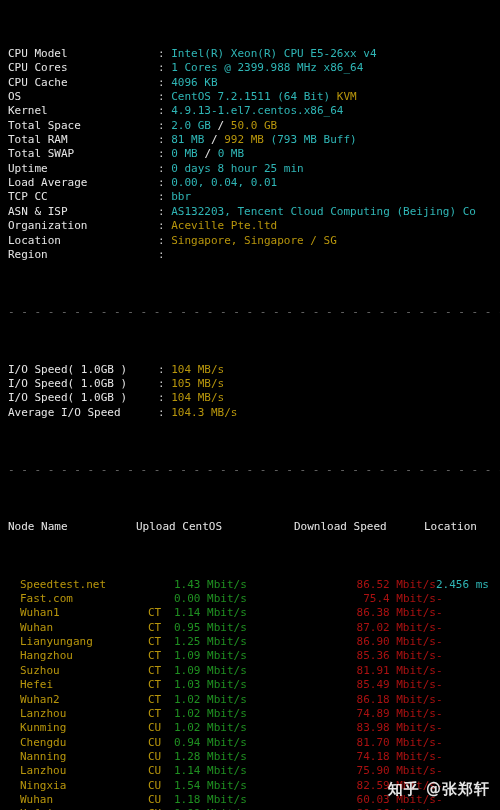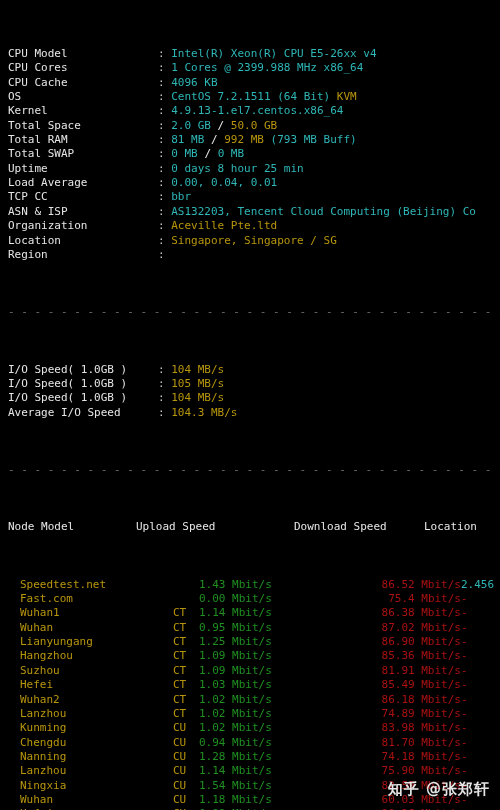--- a/index.html
+++ b/index.html
@@ -34,21 +34,21 @@
   .sep {
     height: 14.35px;
     color: #6e6e6e;
     letter-spacing: 0px;
     overflow: hidden;
     display: block;
     white-space: pre;
   }
   .hdr { color: #e6e6e6; }
   .n-name  { display: inline-block; width: 128px; color: #b8960c; margin-left: 12px; }
-  .n-isp   { display: inline-block; width: 26px; color: #b8960c; margin-left: 25px; }
+  .n-isp   { display: inline-block; width: 26px; color: #b8960c; }
   .n-up    { display: inline-block; width: 132px; color: #1f9021; }
   .n-dn    { display: inline-block; width: 130px; color: #aa1111; text-align: right; }
   .n-lat   { display: inline-block; color: #2fb6b6; }
   .n-lat.dash { color: #aa1111; }
   .h-name  { display: inline-block; width: 128px; }
   .h-up    { display: inline-block; width: 158px; }
   .h-dn    { display: inline-block; width: 130px; }
   .lbl-cell{ display: inline-block; width: 150px; }
   .watermark {
     position: absolute;
@@ -70,19 +70,19 @@
 <div class="term">
 
   <div id="sysinfo-block"><span class="row"><span class="lbl-cell label">CPU Model</span><span class="colon">: </span><span class="cyan">Intel(R) Xeon(R) CPU E5-26xx v4</span></span><span class="row"><span class="lbl-cell label">CPU Cores</span><span class="colon">: </span><span class="cyan">1 Cores @ 2399.988 MHz x86_64</span></span><span class="row"><span class="lbl-cell label">CPU Cache</span><span class="colon">: </span><span class="cyan">4096 KB</span></span><span class="row"><span class="lbl-cell label">OS</span><span class="colon">: </span><span class="cyan">CentOS 7.2.1511 (64 Bit) </span><span class="yellow">KVM</span></span><span class="row"><span class="lbl-cell label">Kernel</span><span class="colon">: </span><span class="cyan">4.9.13-1.el7.centos.x86_64</span></span><span class="row"><span class="lbl-cell label">Total Space</span><span class="colon">: </span><span class="cyan">2.0 GB </span><span class="white">/ </span><span class="yellow">50.0 GB</span></span><span class="row"><span class="lbl-cell label">Total RAM</span><span class="colon">: </span><span class="cyan">81 MB </span><span class="white">/ </span><span class="yellow">992 MB </span><span class="cyan">(793 MB Buff)</span></span><span class="row"><span class="lbl-cell label">Total SWAP</span><span class="colon">: </span><span class="cyan">0 MB </span><span class="white">/ </span><span class="cyan">0 MB</span></span><span class="row"><span class="lbl-cell label">Uptime</span><span class="colon">: </span><span class="cyan">0 days 8 hour 25 min</span></span><span class="row"><span class="lbl-cell label">Load Average</span><span class="colon">: </span><span class="cyan">0.00, 0.04, 0.01</span></span><span class="row"><span class="lbl-cell label">TCP CC</span><span class="colon">: </span><span class="cyan">bbr</span></span><span class="row"><span class="lbl-cell label">ASN &amp; ISP</span><span class="colon">: </span><span class="cyan">AS132203, Tencent Cloud Computing (Beijing) Co</span></span><span class="row"><span class="lbl-cell label">Organization</span><span class="colon">: </span><span class="yellow">Aceville Pte.ltd</span></span><span class="row"><span class="lbl-cell label">Location</span><span class="colon">: </span><span class="yellow">Singapore, Singapore / SG</span></span><span class="row"><span class="lbl-cell label">Region</span><span class="colon">: </span><span class="yellow"></span></span></div>
 
   <span class="sep">- - - - - - - - - - - - - - - - - - - - - - - - - - - - - - - - - - - - - - - - - - -</span>
 
   <div id="io-block"><span class="row"><span class="lbl-cell label">I/O Speed( 1.0GB )</span><span class="colon">: </span><span class="yellow">104 MB/s</span></span><span class="row"><span class="lbl-cell label">I/O Speed( 1.0GB )</span><span class="colon">: </span><span class="yellow">105 MB/s</span></span><span class="row"><span class="lbl-cell label">I/O Speed( 1.0GB )</span><span class="colon">: </span><span class="yellow">104 MB/s</span></span><span class="row"><span class="lbl-cell label">Average I/O Speed</span><span class="colon">: </span><span class="yellow">104.3 MB/s</span></span></div>
 
   <span class="sep">- - - - - - - - - - - - - - - - - - - - - - - - - - - - - - - - - - - - - - - - - - -</span>
 
-  <span class="row hdr"><span class="h-name">Node Model</span><span class="h-up">Upload Speed</span><span class="h-dn">Download Speed</span><span>Location</span></span>
+  <span class="row hdr"><span class="h-name">Node Name</span><span class="h-up">Upload CentOS</span><span class="h-dn">Download Speed</span><span>Location</span></span>
 
   <div id="speed-block"><span class="row"><span class="n-name">Speedtest.net</span><span class="n-isp"></span><span class="n-up">1.43 Mbit/s</span><span class="n-dn">86.52 Mbit/s</span><span class="n-lat">2.456 ms</span></span><span class="row"><span class="n-name">Fast.com</span><span class="n-isp"></span><span class="n-up">0.00 Mbit/s</span><span class="n-dn">75.4 Mbit/s</span><span class="n-lat dash">-</span></span><span class="row"><span class="n-name">Wuhan1</span><span class="n-isp">CT</span><span class="n-up">1.14 Mbit/s</span><span class="n-dn">86.38 Mbit/s</span><span class="n-lat dash">-</span></span><span class="row"><span class="n-name">Wuhan</span><span class="n-isp">CT</span><span class="n-up">0.95 Mbit/s</span><span class="n-dn">87.02 Mbit/s</span><span class="n-lat dash">-</span></span><span class="row"><span class="n-name">Lianyungang</span><span class="n-isp">CT</span><span class="n-up">1.25 Mbit/s</span><span class="n-dn">86.90 Mbit/s</span><span class="n-lat dash">-</span></span><span class="row"><span class="n-name">Hangzhou</span><span class="n-isp">CT</span><span class="n-up">1.09 Mbit/s</span><span class="n-dn">85.36 Mbit/s</span><span class="n-lat dash">-</span></span><span class="row"><span class="n-name">Suzhou</span><span class="n-isp">CT</span><span class="n-up">1.09 Mbit/s</span><span class="n-dn">81.91 Mbit/s</span><span class="n-lat dash">-</span></span><span class="row"><span class="n-name">Hefei</span><span class="n-isp">CT</span><span class="n-up">1.03 Mbit/s</span><span class="n-dn">85.49 Mbit/s</span><span class="n-lat dash">-</span></span><span class="row"><span class="n-name">Wuhan2</span><span class="n-isp">CT</span><span class="n-up">1.02 Mbit/s</span><span class="n-dn">86.18 Mbit/s</span><span class="n-lat dash">-</span></span><span class="row"><span class="n-name">Lanzhou</span><span class="n-isp">CT</span><span class="n-up">1.02 Mbit/s</span><span class="n-dn">74.89 Mbit/s</span><span class="n-lat dash">-</span></span><span class="row"><span class="n-name">Kunming</span><span class="n-isp">CU</span><span class="n-up">1.02 Mbit/s</span><span class="n-dn">83.98 Mbit/s</span><span class="n-lat dash">-</span></span><span class="row"><span class="n-name">Chengdu</span><span class="n-isp">CU</span><span class="n-up">0.94 Mbit/s</span><span class="n-dn">81.70 Mbit/s</span><span class="n-lat dash">-</span></span><span class="row"><span class="n-name">Nanning</span><span class="n-isp">CU</span><span class="n-up">1.28 Mbit/s</span><span class="n-dn">74.18 Mbit/s</span><span class="n-lat dash">-</span></span><span class="row"><span class="n-name">Lanzhou</span><span class="n-isp">CU</span><span class="n-up">1.14 Mbit/s</span><span class="n-dn">75.90 Mbit/s</span><span class="n-lat dash">-</span></span><span class="row"><span class="n-name">Ningxia</span><span class="n-isp">CU</span><span class="n-up">1.54 Mbit/s</span><span class="n-dn">82.59 Mbit/s</span><span class="n-lat dash">-</span></span><span class="row"><span class="n-name">Wuhan</span><span class="n-isp">CU</span><span class="n-up">1.18 Mbit/s</span><span class="n-dn">60.03 Mbit/s</span><span class="n-lat dash">-</span></span><span class="row"><span class="n-name">Hefei</span><span class="n-isp">CU</span><span class="n-up">0.99 Mbit/s</span><span class="n-dn">80.26 Mbit/s</span><span class="n-lat dash">-</span></span></div>
 
 </div>
 
 <div class="watermark">知乎 @张郑轩</div>
 
 </body></html>

